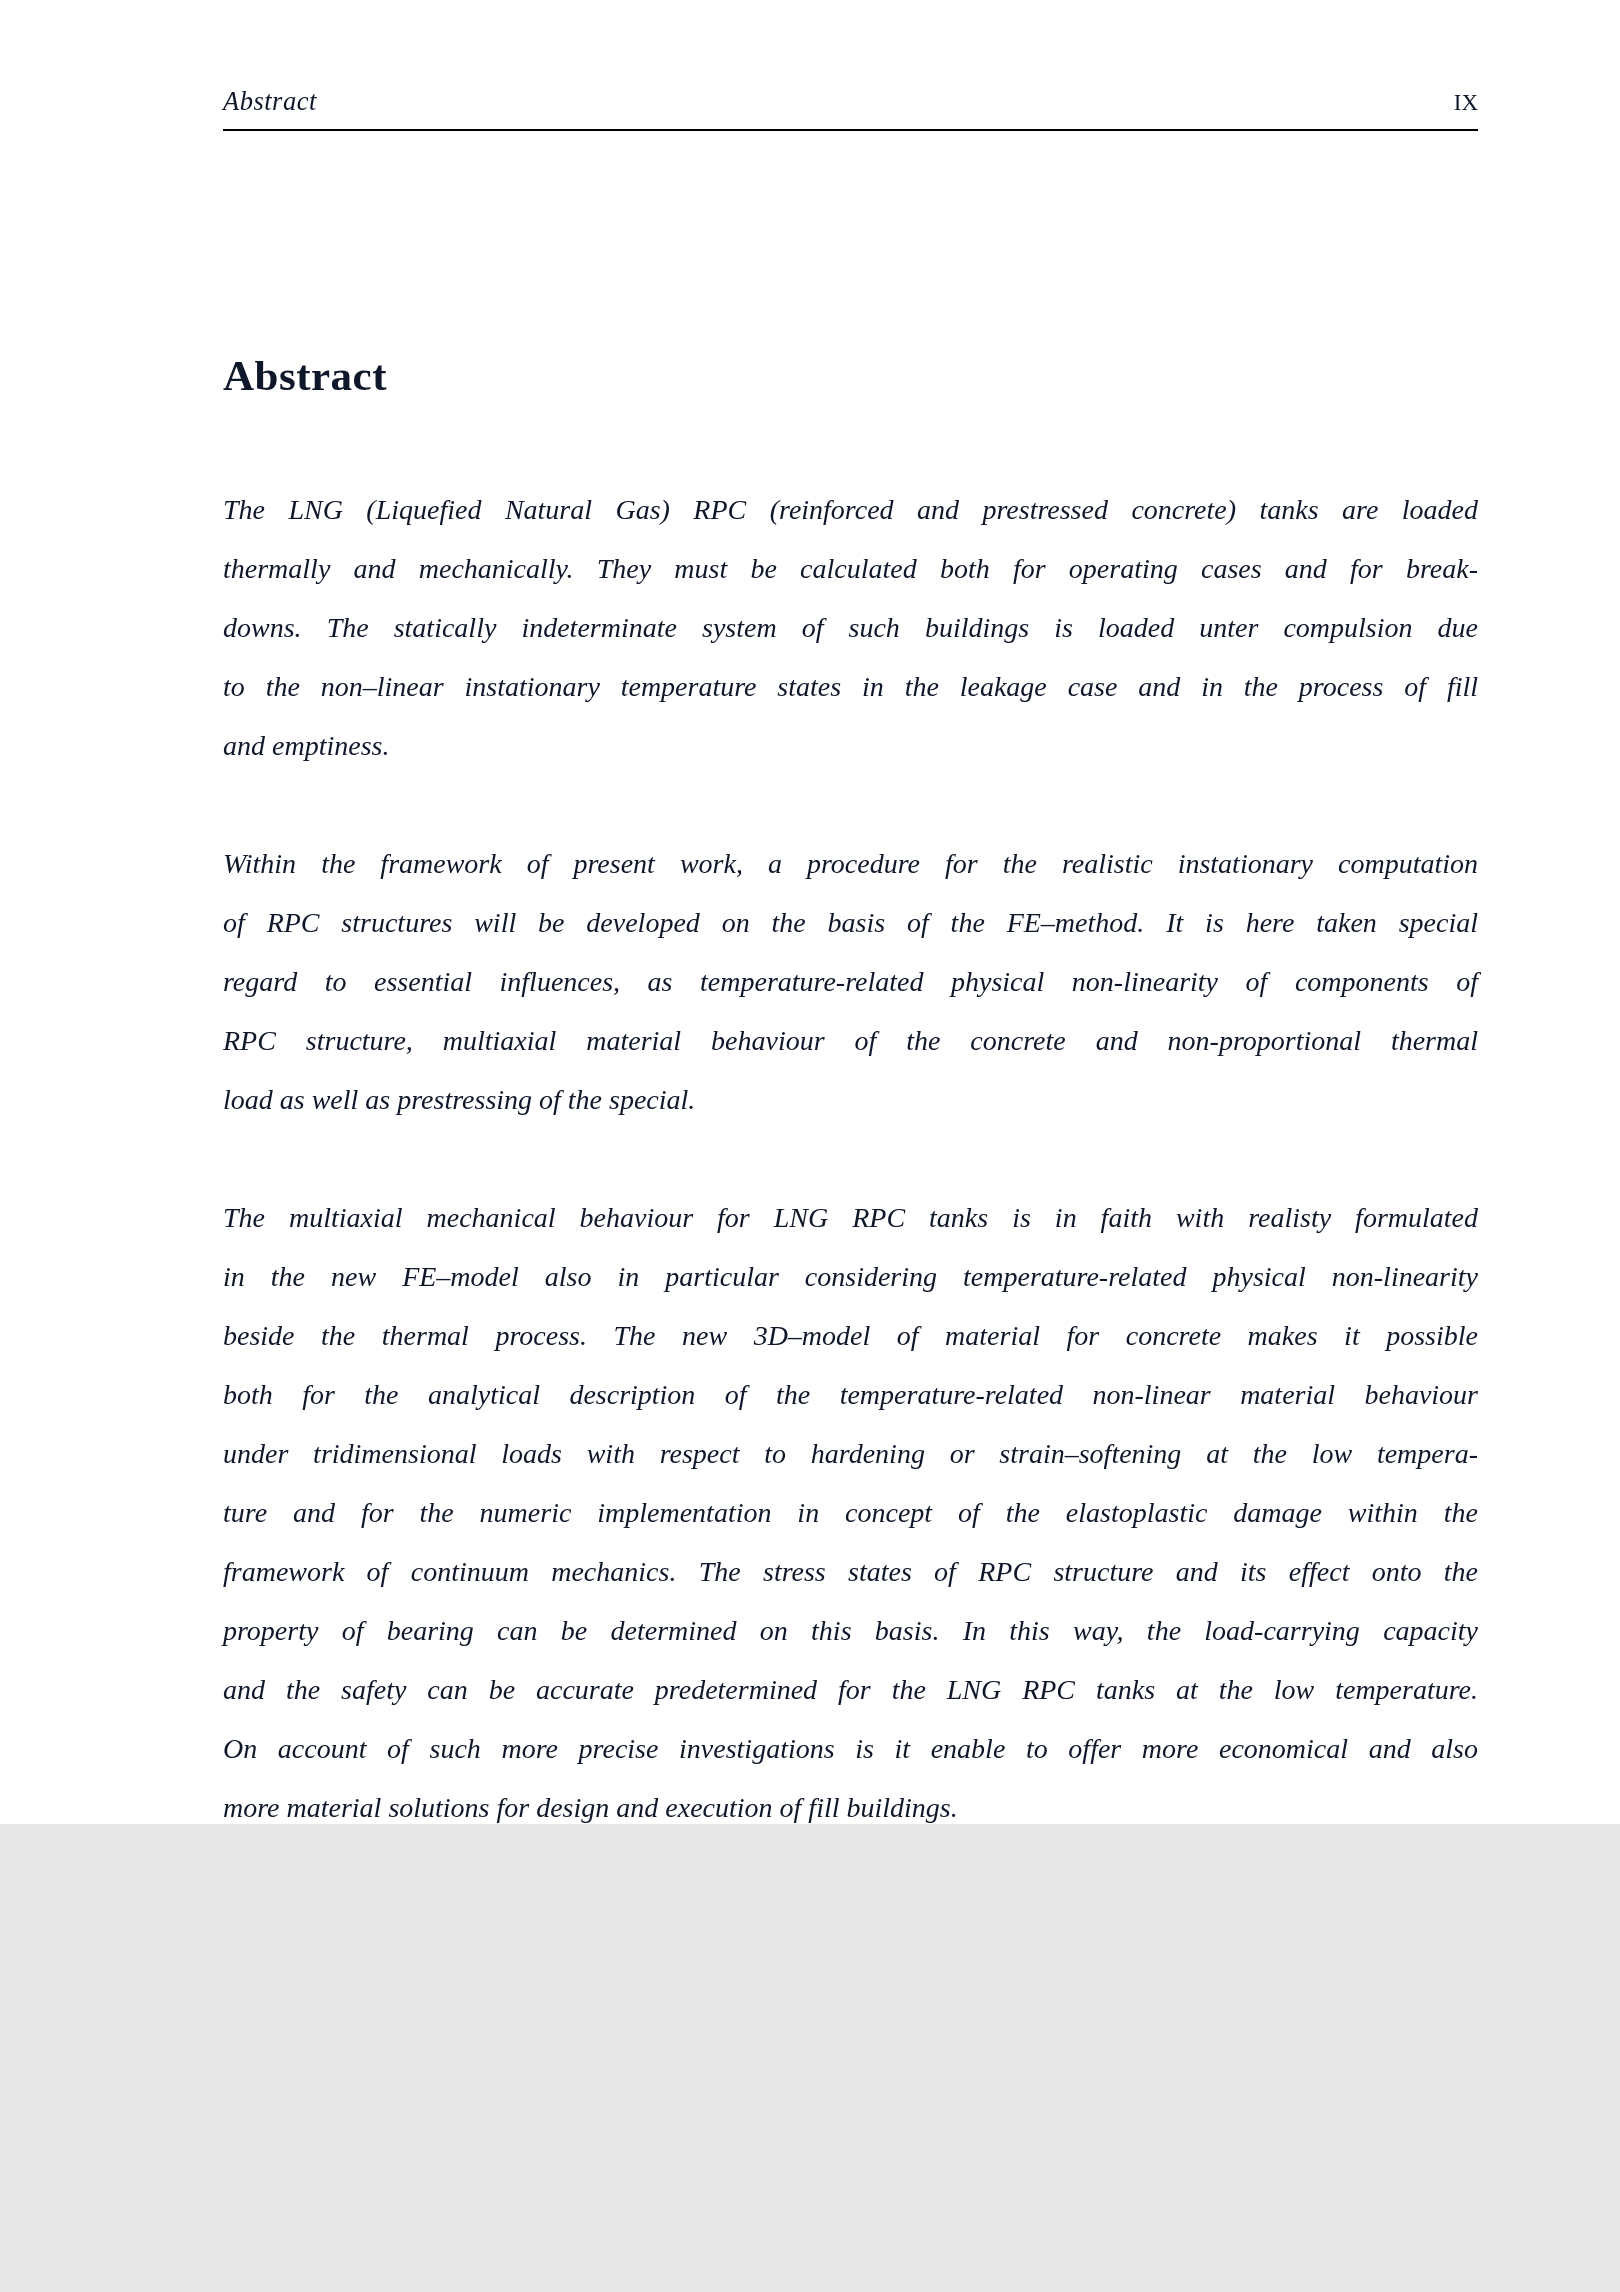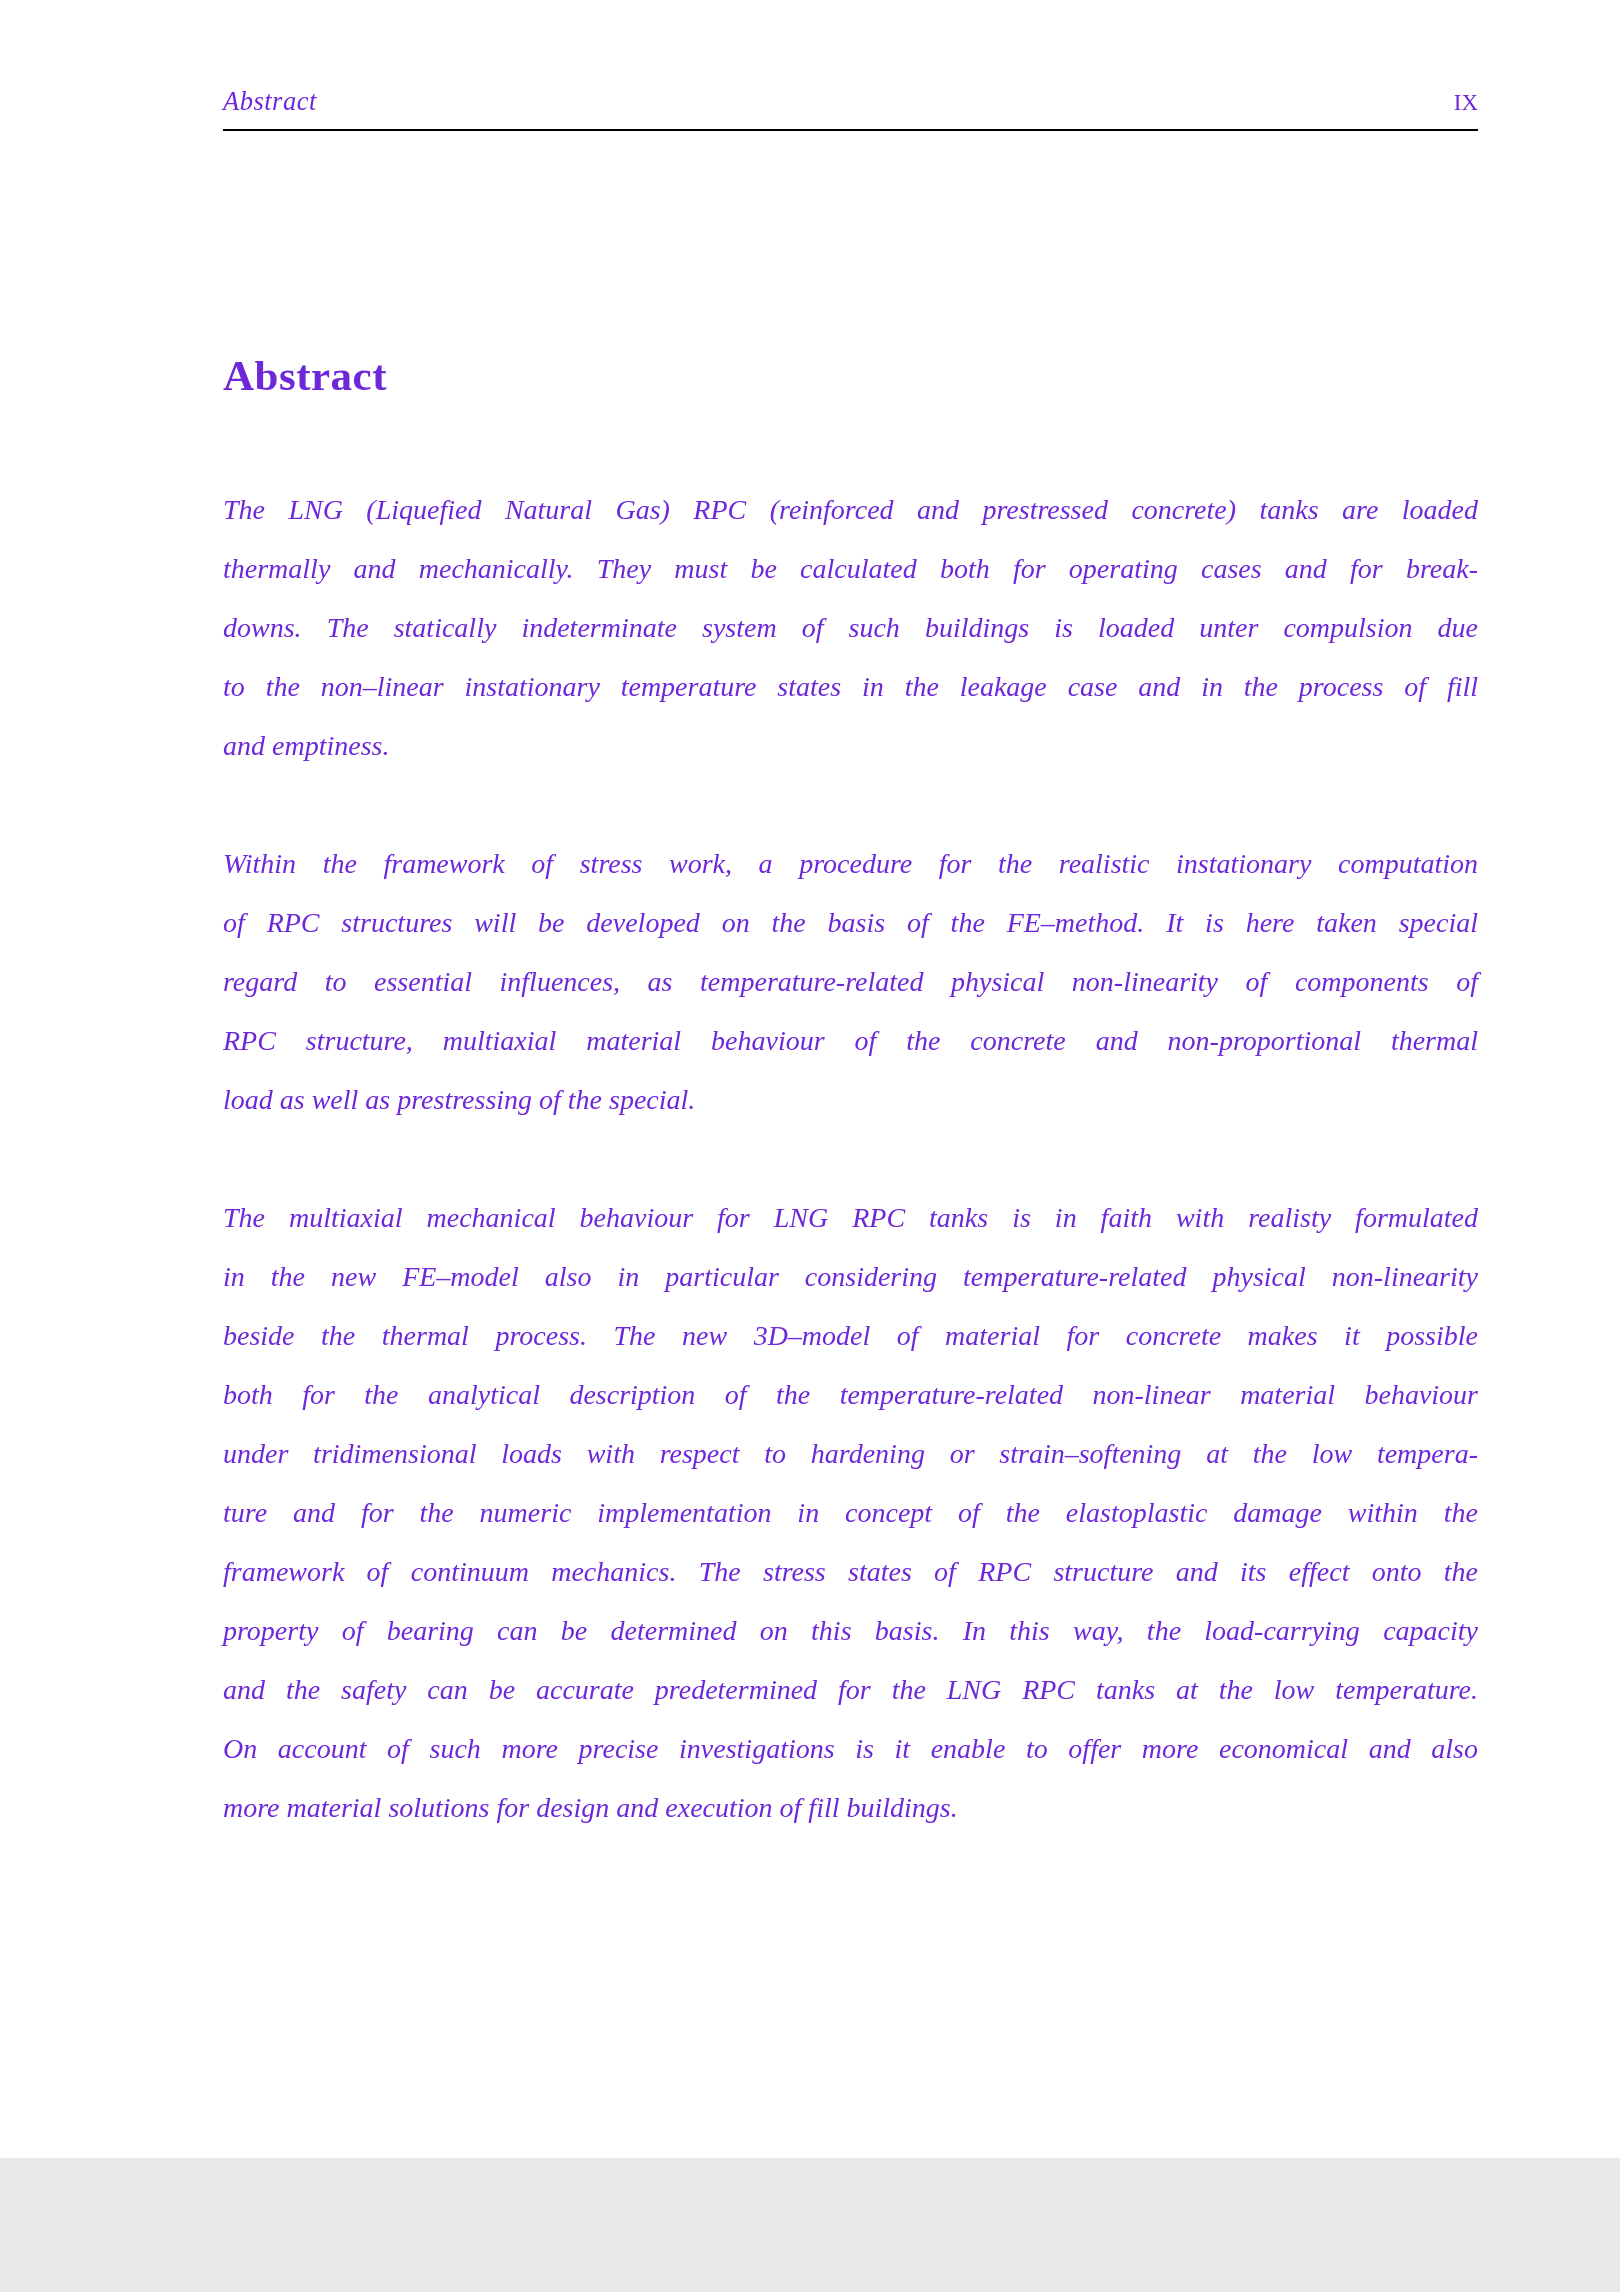--- a/index.html
+++ b/index.html
@@ -3,25 +3,25 @@
 <meta charset="utf-8">
 <style>
   html, body {
     margin: 0;
     padding: 0;
     background: #e8e8e8;
   }
   .page {
     position: relative;
     width: 1620px;
-    height: 2158px;
+    height: 1824px;
     background: #ffffff;
     margin: 0 auto;
     font-family: "Liberation Serif", serif;
-    color: #6d28d9;
+    color: #0f172a;
     overflow: hidden;
   }
   .running-header {
     position: absolute;
     left: 223px;
     right: 142px;
     top: 86px;
     display: flex;
     justify-content: space-between;
     align-items: baseline;
@@ -82,21 +82,21 @@
   <div class="body-text">
 
   <div class="paragraph">
         <div class="pline">The LNG (Liquefied Natural Gas) RPC (reinforced and prestressed concrete) tanks are loaded</div>
         <div class="pline">thermally and mechanically. They must be calculated both for operating cases and for break-</div>
         <div class="pline">downs. The statically indeterminate system of such buildings is loaded unter compulsion due</div>
         <div class="pline">to the non–linear instationary temperature states in the leakage case and in the process of fill</div>
         <div class="pline last-line">and emptiness.</div>
       </div>
       <div class="paragraph">
-        <div class="pline">Within the framework of stress work, a procedure for the realistic instationary computation</div>
+        <div class="pline">Within the framework of present work, a procedure for the realistic instationary computation</div>
         <div class="pline">of RPC structures will be developed on the basis of the FE–method. It is here taken special</div>
         <div class="pline">regard to essential influences, as temperature-related physical non-linearity of components of</div>
         <div class="pline">RPC structure, multiaxial material behaviour of the concrete and non-proportional thermal</div>
         <div class="pline last-line">load as well as prestressing of the special.</div>
       </div>
       <div class="paragraph">
         <div class="pline">The multiaxial mechanical behaviour for LNG RPC tanks is in faith with realisty formulated</div>
         <div class="pline">in the new FE–model also in particular considering temperature-related physical non-linearity</div>
         <div class="pline">beside the thermal process. The new 3D–model of material for concrete makes it possible</div>
         <div class="pline">both for the analytical description of the temperature-related non-linear material behaviour</div>

